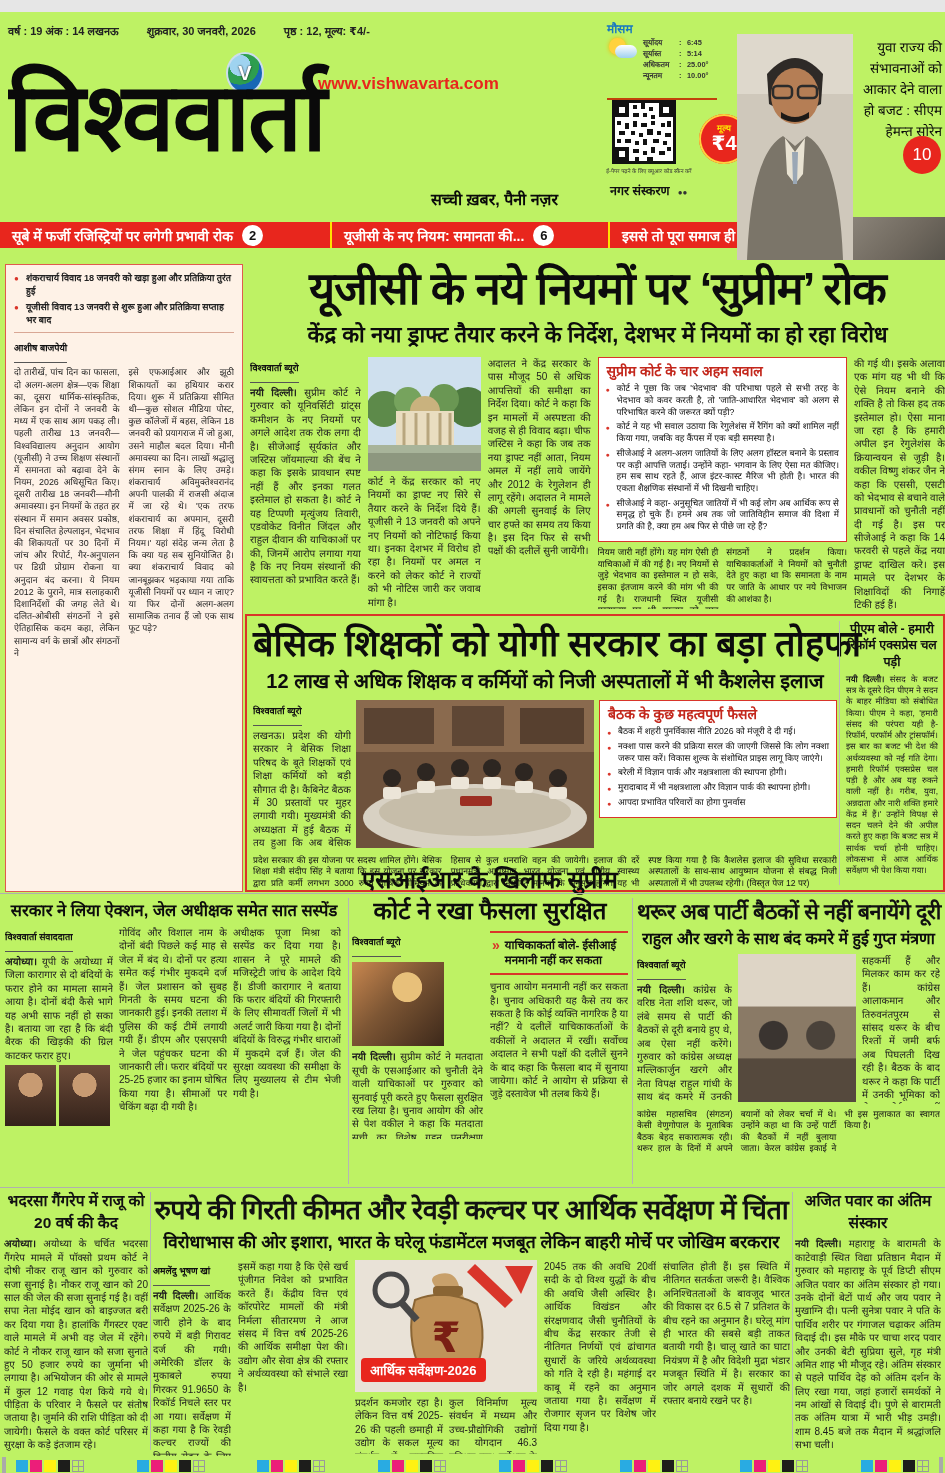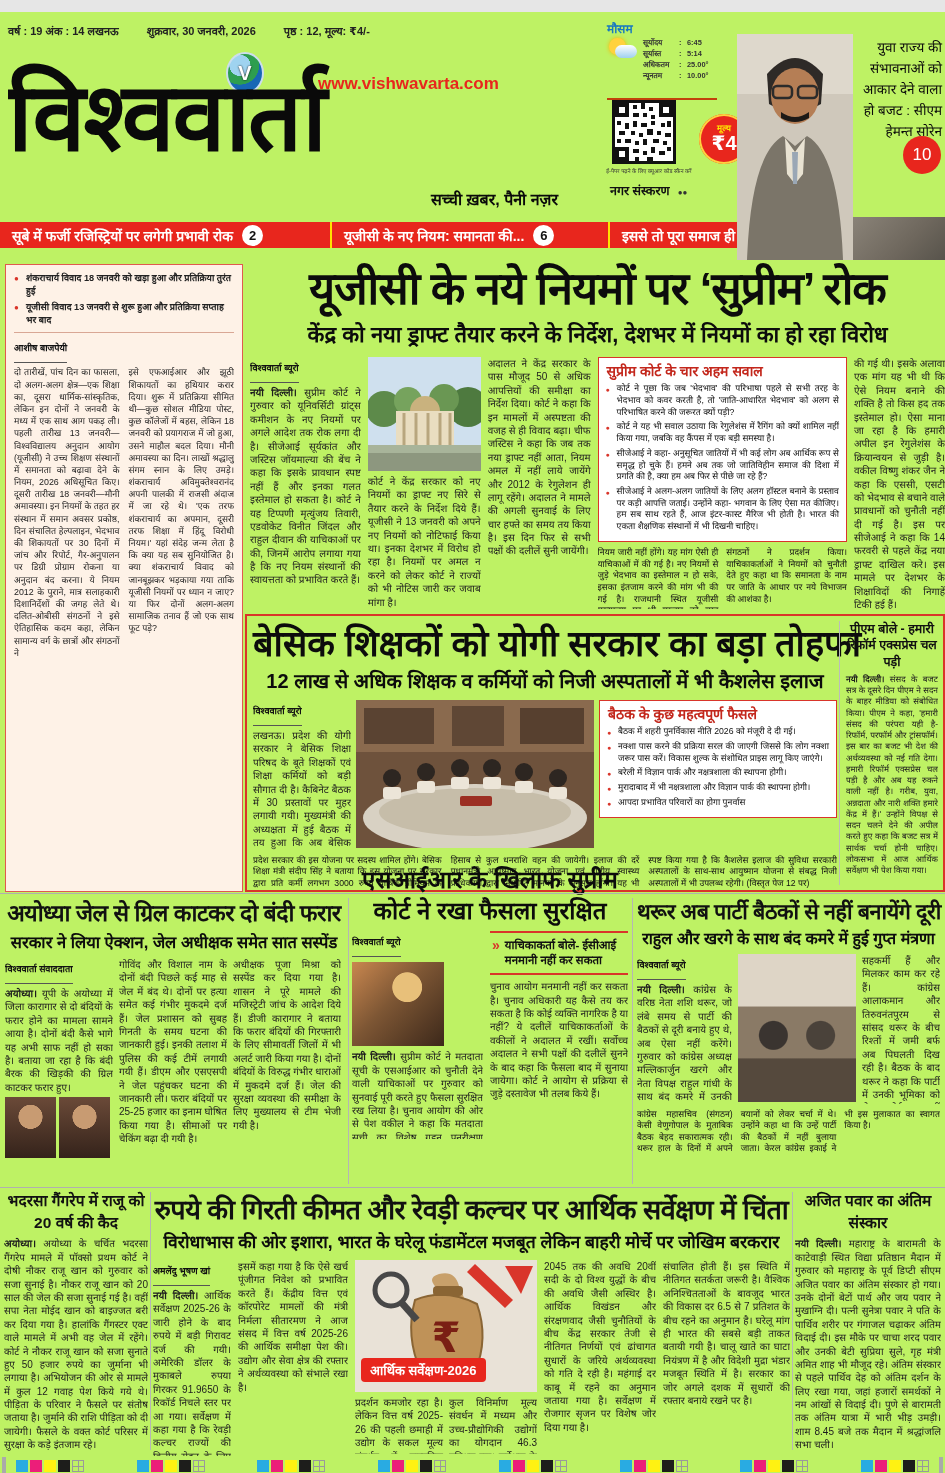--- a/index.html
+++ b/index.html
@@ -302,22 +302,22 @@
       </div>
       <div class="c3 col">
         <p class="body-txt">अदालत ने केंद्र सरकार के पास मौजूद 50 से अधिक आपत्तियों की समीक्षा का निर्देश दिया। कोर्ट ने कहा कि इन मामलों में अस्पष्टता की वजह से ही विवाद बढ़ा। चीफ जस्टिस ने कहा कि जब तक नया ड्राफ्ट नहीं आता, नियम अमल में नहीं लाये जायेंगे और 2012 के रेगुलेशन ही लागू रहेंगे। अदालत ने मामले की अगली सुनवाई के लिए चार हफ्ते का समय तय किया है। इस दिन फिर से सभी पक्षों की दलीलें सुनी जायेंगी।</p>
       </div>
       <div class="c4 col">
         <div class="red-box">
           <h3>सुप्रीम कोर्ट के चार अहम सवाल</h3>
           <ul>
             <li>कोर्ट ने पूछा कि जब 'भेदभाव' की परिभाषा पहले से सभी तरह के भेदभाव को कवर करती है, तो 'जाति-आधारित भेदभाव' को अलग से परिभाषित करने की जरूरत क्यों पड़ी?</li>
             <li>कोर्ट ने यह भी सवाल उठाया कि रेगुलेशंस में रैगिंग को क्यों शामिल नहीं किया गया, जबकि वह कैंपस में एक बड़ी समस्या है।</li>
+            <li>सीजेआई ने अलग-अलग जातियों के लिए अलग हॉस्टल बनाने के प्रस्ताव पर कड़ी आपत्ति जताई। उन्होंने कहा- भगवान के लिए ऐसा मत कीजिए। हम सब साथ रहते हैं, आज इंटर-कास्ट मैरिज भी होती है। भारत की एकता शैक्षणिक संस्थानों में भी दिखनी चाहिए।</li>
             <li>सीजेआई ने कहा- अनुसूचित जातियों में भी कई लोग अब आर्थिक रूप से समृद्ध हो चुके हैं। हमने अब तक जो जातिविहीन समाज की दिशा में प्रगति की है, क्या हम अब फिर से पीछे जा रहे हैं?</li>
-            <li>सीजेआई ने अलग-अलग जातियों के लिए अलग हॉस्टल बनाने के प्रस्ताव पर कड़ी आपत्ति जताई। उन्होंने कहा- भगवान के लिए ऐसा मत कीजिए। हम सब साथ रहते हैं, आज इंटर-कास्ट मैरिज भी होती है। भारत की एकता शैक्षणिक संस्थानों में भी दिखनी चाहिए।</li>
           </ul>
         </div>
         <div class="cb-below">नियम जारी नहीं होंगे। यह मांग ऐसी ही याचिकाओं में की गई है। नए नियमों से जुड़े भेदभाव का इस्तेमाल न हो सके, इसका इंतजाम करने की मांग भी की गई है। राजधानी स्थित यूजीसी मुख्यालय पर भी गुरुवार को छात्र संगठनों ने प्रदर्शन किया। याचिकाकर्ताओं ने नियमों को चुनौती देते हुए कहा था कि समानता के नाम पर जाति के आधार पर नये विभाजन की आशंका है।</div>
       </div>
       <div class="c5 col">
         <p class="body-txt">की गई थी। इसके अलावा एक मांग यह भी थी कि ऐसे नियम बनाने की शक्ति है तो किस हद तक इस्तेमाल हो। ऐसा माना जा रहा है कि हमारी अपील इन रेगुलेशंस के क्रियान्वयन से जुड़ी है। वकील विष्णु शंकर जैन ने कहा कि एससी, एसटी को भेदभाव से बचाने वाले प्रावधानों को चुनौती नहीं दी गई है। इस पर सीजेआई ने कहा कि 14 फरवरी से पहले केंद्र नया ड्राफ्ट दाखिल करे। इस मामले पर देशभर के शिक्षाविदों की निगाहें टिकी हुई हैं।</p>
       </div>
     </div>
   </div>
 
@@ -374,21 +374,20 @@
               <li>आपदा प्रभावित परिवारों का होगा पुनर्वास</li>
             </ul>
           </div>
         </div>
       </div>
       <div class="mid-bottom">प्रदेश सरकार की इस योजना पर सदस्य शामिल होंगे। बेसिक शिक्षा मंत्री संदीप सिंह ने बताया कि इस योजना पर सरकार द्वारा प्रति कर्मी लगभग 3000 रुपये वार्षिक प्रीमियम के हिसाब से कुल धनराशि वहन की जायेगी। इलाज की दरें प्रधानमंत्री आयुष्मान भारत योजना एवं राष्ट्रीय स्वास्थ्य प्राधिकरण द्वारा निर्धारित मानकों के अनुसार होंगी। यह भी स्पष्ट किया गया है कि कैशलेस इलाज की सुविधा सरकारी अस्पतालों के साथ-साथ आयुष्मान योजना से संबद्ध निजी अस्पतालों में भी उपलब्ध रहेगी। (विस्तृत पेज 12 पर)</div>
     </div>
   </div>
 
   <div class="abs art ayodhya">
-    <h1>अयोध्या जेल से ग्रिल काटकर दो बंदी फरार</h1>
     <div class="hl sub">सरकार ने लिया ऐक्शन, जेल अधीक्षक समेत सात सस्पेंड</div>
     <div class="ay-row">
       <div class="c col">
         <span class="byline">विश्ववार्ता संवाददाता</span>
         <p class="body-txt"><span class="dateline">अयोध्या।</span> <span>यूपी के अयोध्या में जिला कारागार से दो बंदियों के फरार होने का मामला सामने आया है। दोनों बंदी कैसे भागे यह अभी साफ नहीं हो सका है। बताया जा रहा है कि बंदी बैरक की खिड़की की ग्रिल काटकर फरार हुए।</span></p>
         <div class="mugshots">
             <div class="mug"></div>
             <div class="mug"></div>
           </div>
         <p class="body-txt">लोगों ने जेल के पिछले हिस्से पर खेतों में भागते हुए दो लोगों को देखा भी था। इसके बाद दोनों पीछे की दीवार फांदकर भाग निकले। मामले में जेल प्रशासन की बड़ी लापरवाही सामने आयी है।</p>

